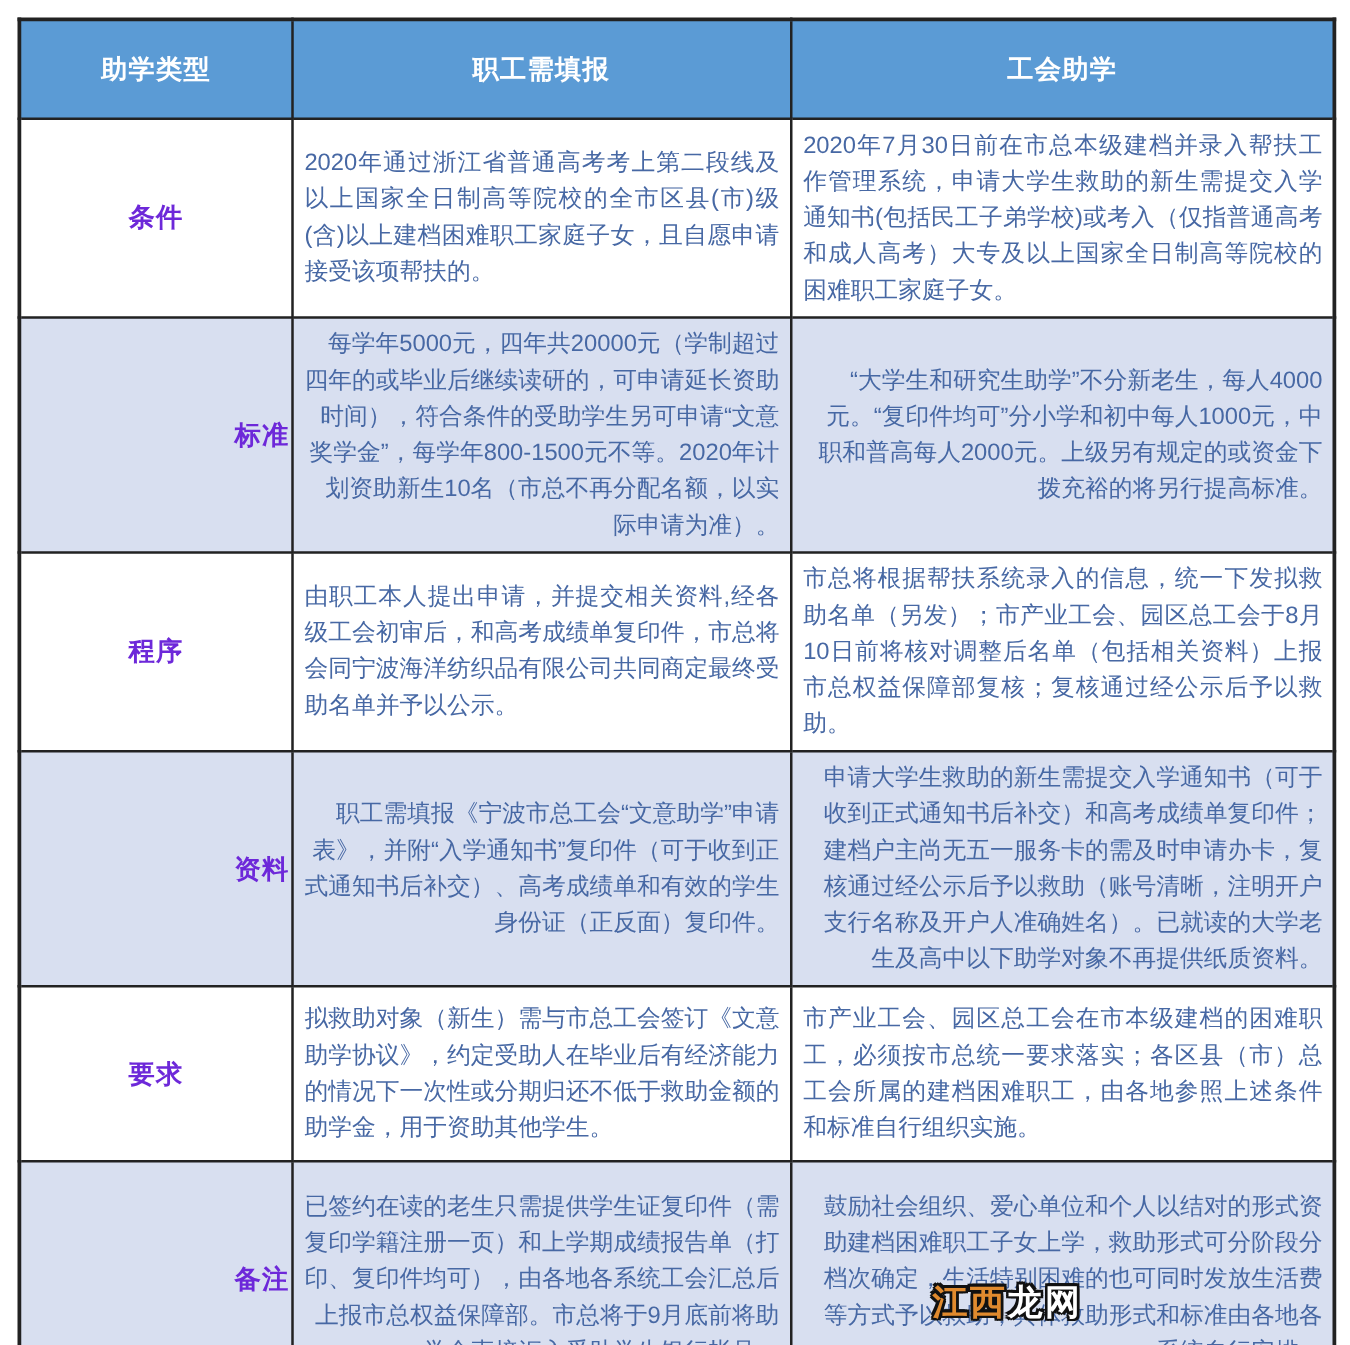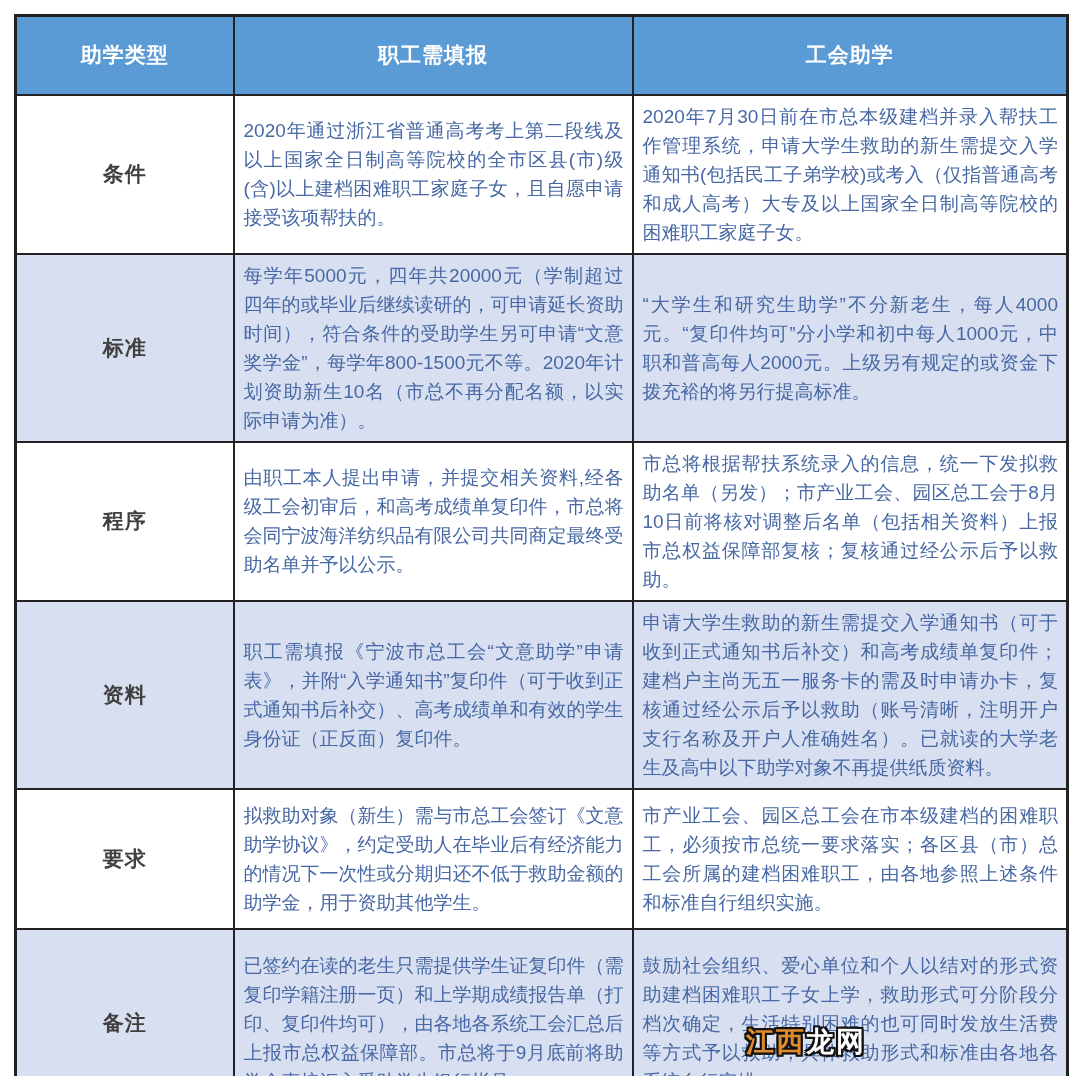--- a/index.html
+++ b/index.html
@@ -41,36 +41,36 @@
   .aid-table th {
     background: #5B9BD5;
     color: #ffffff;
     font-size: 21px;
     font-weight: bold;
     text-align: center;
     letter-spacing: 1px;
   }
 
   td.row-label {
-    color: #404040;
+    color: #6d28d9;
     font-size: 21px;
     font-weight: bold;
     text-align: center;
     letter-spacing: 1px;
   }
 
   td.body-cell {
     color: #4768A4;
     font-size: 19px;
     line-height: 29px;
     text-align: justify;
     padding: 6px 8px 6px 9px;
   }
 
-  tr.alt td { background: #D8DFF0; }
+  tr.alt td { background: #D8DFF0; text-align: right; }
   tr.plain td { background: #ffffff; }
 
   .watermark {
     position: absolute;
     right: 18px;
     bottom: 15px;
     font-size: 28px;
     font-weight: bold;
     letter-spacing: 2px;
     white-space: nowrap;

